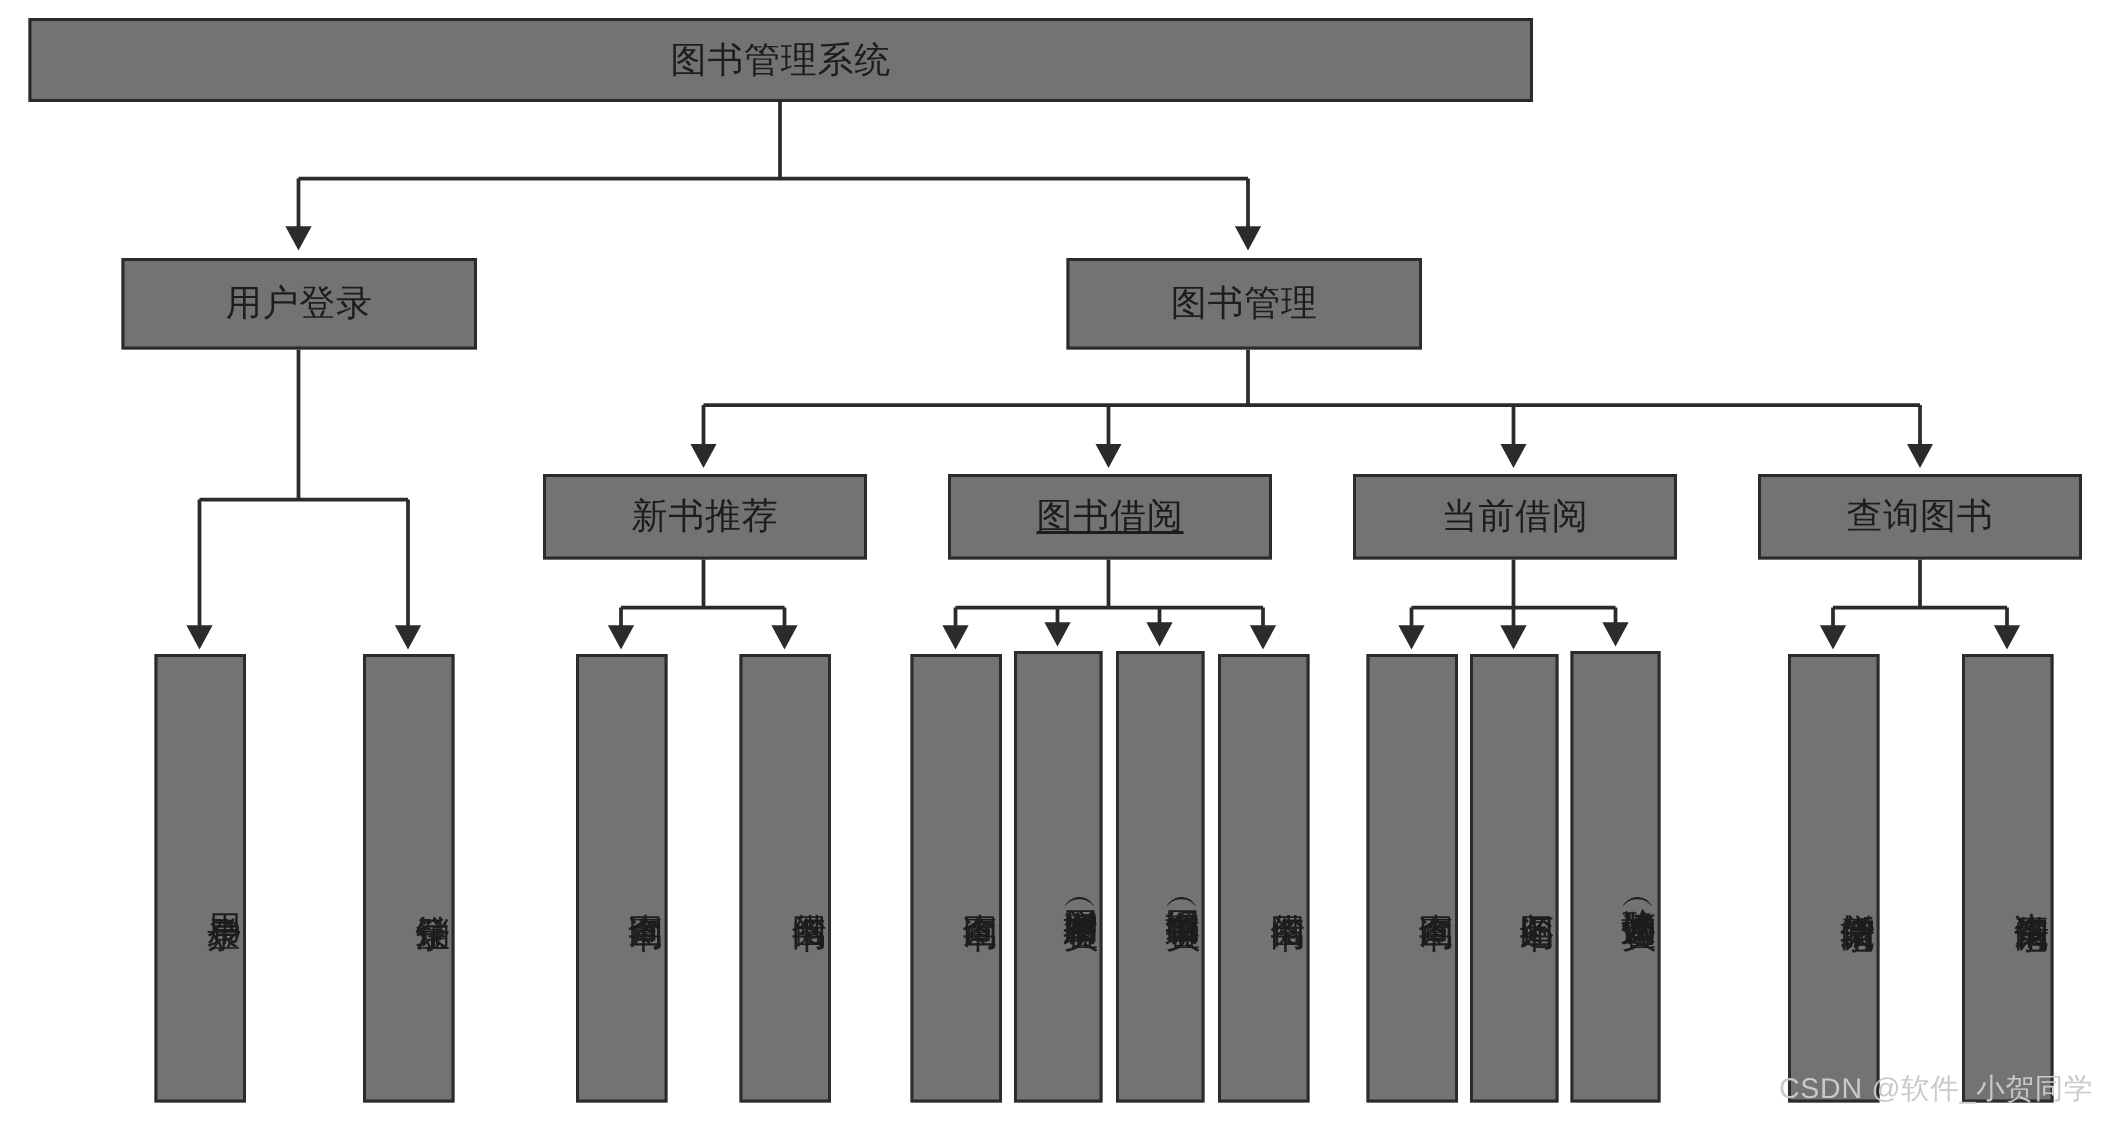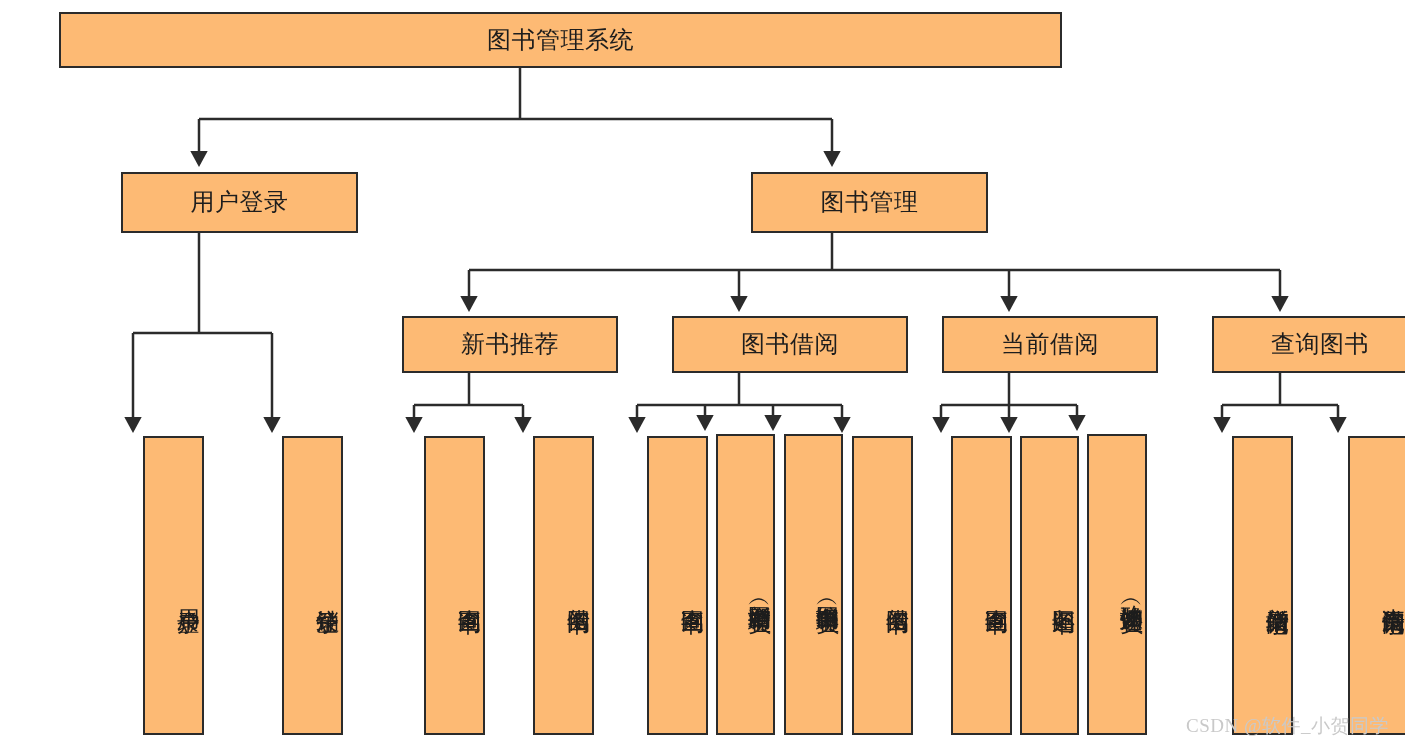--- a/index.html
+++ b/index.html
@@ -22,27 +22,26 @@
     left: 0;
     top: 0;
     width: 1405px;
     height: 747px;
     pointer-events: none;
   }
   .node {
     position: absolute;
     box-sizing: border-box;
     border: 2.5px solid #2b2b2b;
-    background: #fdba74;
+    background: #737373;
     display: flex;
     align-items: center;
     justify-content: center;
     color: #1d1d1d;
     text-align: center;
-    margin-left: 40px;
   }
   .node.h {
     font-size: 24px;
     line-height: 1.2;
     letter-spacing: 0.5px;
   }
   .node.v {
     font-size: 23px;
     line-height: 1.18;
     letter-spacing: 1px;
@@ -58,21 +57,21 @@
     display: block;
   }
   #watermark {
     position: absolute;
     left: 1186px;
     top: 713px;
     font-size: 19px;
     color: #c9c9c9;
     letter-spacing: 0.5px;
     white-space: nowrap;
-    font-family: Liberation Serif, serif;
+    font-family: Liberation Sans, sans-serif;
   }
 </style>
 </head>
 <body>
 
 <div id="canvas">
 
   <svg id="edges" viewBox="0 0 1405 747">
     <defs>
       <marker id="arrow" viewBox="0 0 12 12" refX="9" refY="6" markerWidth="7" markerHeight="7" orient="auto-start-reverse">
@@ -130,21 +129,21 @@
   <div class="node h" style="left:81px; top:172px; width:237px; height:61px;">
     <span>用户登录</span>
   </div>
   <div class="node h" style="left:711px; top:172px; width:237px; height:61px;text-align:center;">
     <span>图书管理</span>
   </div>
 
   <div class="node h" style="left:362px; top:316px; width:216px; height:57px;align-items:center;">
     <span>新书推荐</span>
   </div>
-  <div class="node h" style="left:632px; top:316px; width:236px; height:57px;">
+  <div class="node h" style="left:632px; top:316px; width:216px; height:57px;text-decoration:underline;">
     <span>图书借阅</span>
   </div>
   <div class="node h" style="left:902px; top:316px; width:216px; height:57px;">
     <span>当前借阅</span>
   </div>
   <div class="node h" style="left:1172px; top:316px; width:216px; height:57px;">
     <span>查询图书</span>
   </div>
 
   <div class="node v" style="left:103px; top:436px; width:61px; height:299px;">

